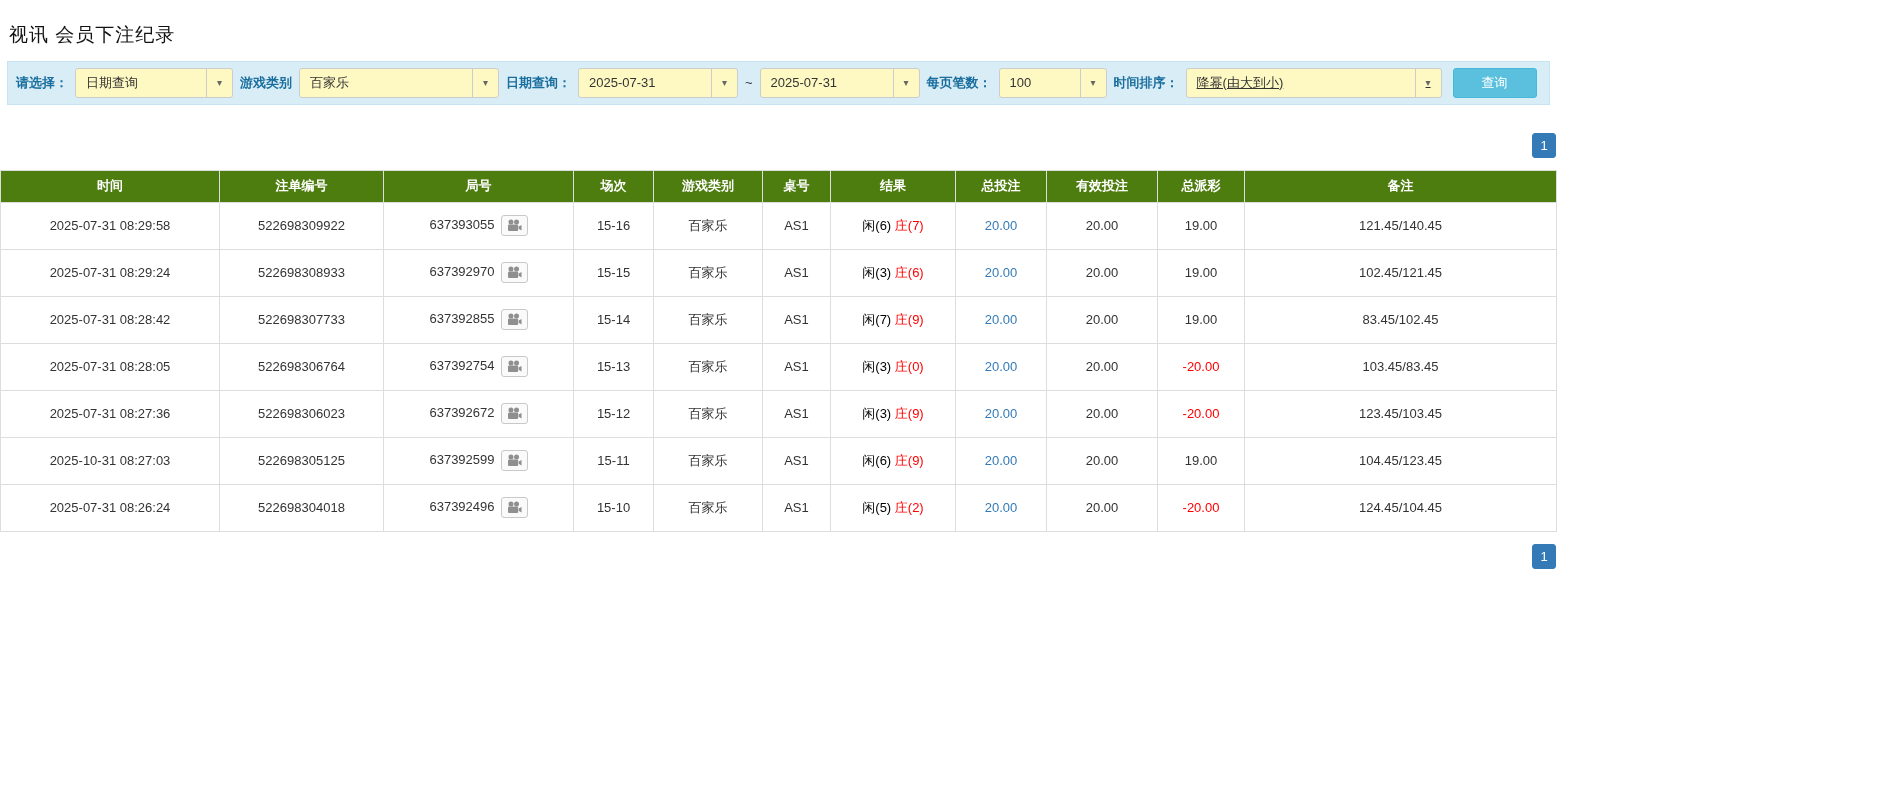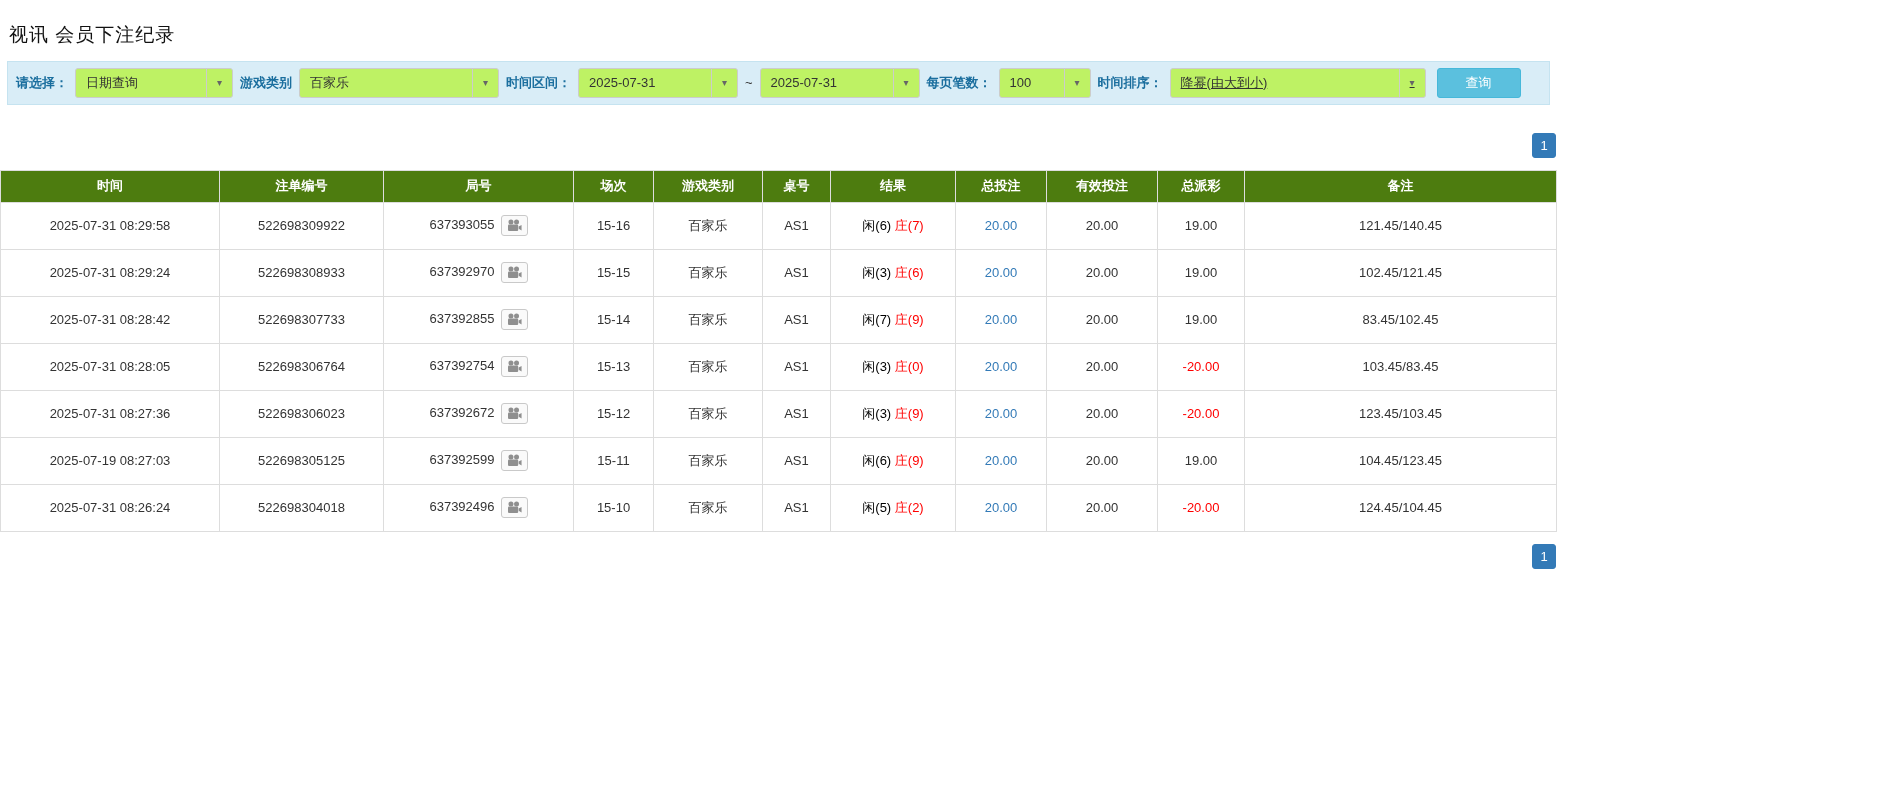--- a/index.html
+++ b/index.html
@@ -5,27 +5,27 @@
   html,body{margin:0;padding:0;}
   body{width:1904px;height:812px;background:#fff;color:#333;
        font-family:"Liberation Sans","DejaVu Sans",sans-serif;overflow:hidden;}
   .container{width:1556px;}
   .page-title{font-size:19px;font-weight:400;color:#111;padding:9px 0 0 9px;letter-spacing:1px;}
 
   
   .filter-bar{margin:13px 0 0 7px;width:1543px;background:#d9edf7;border:1px solid #c5e3f0;
               padding:6px 8px;display:flex;align-items:center;gap:7px;font-size:13px;box-sizing:border-box;}
   .flabel{color:#1a6e9e;font-weight:700;white-space:nowrap;}
-  .combo{display:flex;align-items:stretch;background:#bef264;border:1px solid #ccc;border-radius:3px;height:30px;box-sizing:border-box;}
+  .combo{display:flex;align-items:stretch;background:#fef9c3;border:1px solid #ccc;border-radius:3px;height:30px;box-sizing:border-box;}
   .combo-value{display:flex;align-items:center;padding:0 10px;flex:1;color:#333;white-space:nowrap;overflow:hidden;}
   .combo-caret{display:flex;align-items:center;justify-content:center;width:25px;border-left:1px solid #ccc;color:#666;font-size:10px;}
   .w-datemode{width:158px;}
   .w-game{width:200px;}
   .w-date{width:160px;}
-  .w-size{width:92px;}
+  .w-size{width:108px;}
   .w-sort{width:256px;text-decoration:underline;}
   .tilde{color:#333;}
   .search-btn{background:#5bc0de;border:1px solid #46b8da;color:#fff;font-size:13px;padding:0 28px;
               height:30px;border-radius:3px;cursor:pointer;margin-left:4px;}
 
   
   .summary-bar{margin:20px 0 0 7px;width:1543px;background:#dff0d8;border:1px solid #d6e9c6;
                padding:10px;display:flex;justify-content:space-between;align-items:center;
                font-size:13px;color:#555;box-sizing:border-box;}
   .summary-right{color:#f00;}
@@ -62,21 +62,21 @@
       <span class="combo-value">日期查询</span>
       <span class="combo-caret">▾</span>
     </div>
 
     <span class="flabel">游戏类别</span>
     <div class="combo w-game">
       <span class="combo-value">百家乐</span>
       <span class="combo-caret">▾</span>
     </div>
 
-    <span class="flabel">时间区间：</span>
+    <span class="flabel">日期查询：</span>
     <div class="combo w-date">
       <span class="combo-value">2025-07-31</span>
       <span class="combo-caret">▾</span>
     </div>
     <span class="tilde">~</span>
     <div class="combo w-date">
       <span class="combo-value">2025-07-31</span>
       <span class="combo-caret">▾</span>
     </div>
 
@@ -264,21 +264,21 @@
     </td>
     <td>
       <a class="bet-link">20.00</a>
     </td>
     <td>20.00</td>
     <td class="payout neg">-20.00</td>
     <td>123.45/103.45</td>
   </tr>
 
   <tr>
-    <td>2025-07-19 08:27:03</td>
+    <td>2025-10-31 08:27:03</td>
     <td>522698305125</td>
     <td>
       <span>637392599</span><span class="video-btn">
               <svg width="15" height="13" viewBox="0 0 16 14" fill="#8f8f8f">
                 <circle cx="4.2" cy="3.2" r="2.7"></circle>
                 <circle cx="10.2" cy="3.2" r="2.7"></circle>
                 <rect x="1" y="6" width="11" height="7" rx="1.2"></rect>
                 <path d="M12.5 8.2 L15.6 6.4 v6 L12.5 10.6 z"></path>
               </svg>
             </span>

